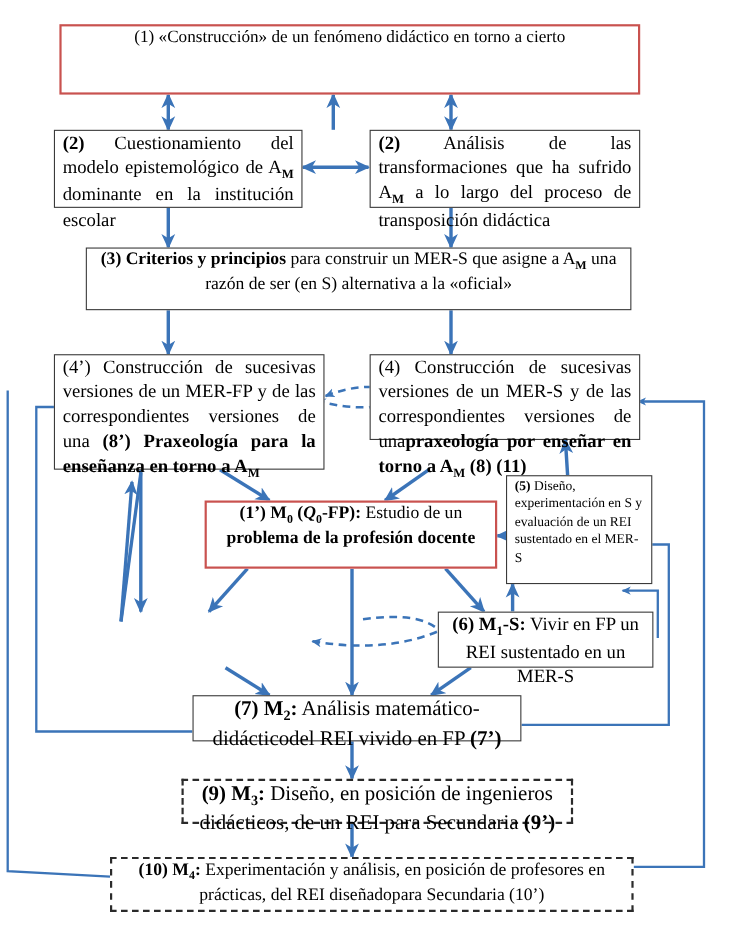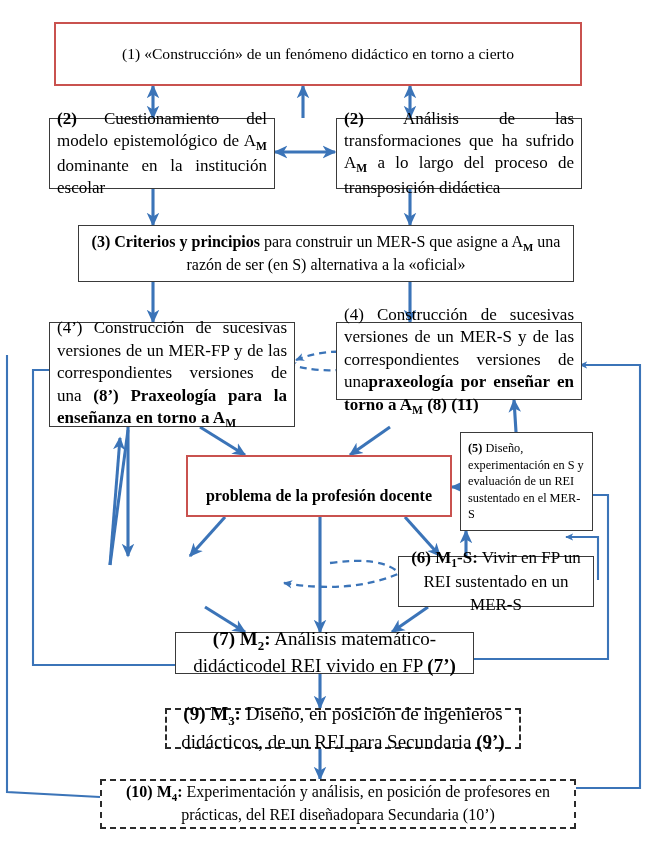--- a/index.html
+++ b/index.html
@@ -1,20 +1,20 @@
 <!DOCTYPE html>
 <html><head>
 <meta charset="utf-8">
 <style>
   html,body{margin:0;padding:0;background:#ffffff;}
   body{font-family:"Liberation Serif","DejaVu Serif",serif;}
   #stage{position:relative;width:666px;height:855px;overflow:hidden;background:#fff;}
   #svg-layer{position:absolute;left:0;top:0;width:666px;height:855px;}
   .box{position:absolute;box-sizing:border-box;background:#ffffff;display:flex;
-       align-items:center;justify-content:center;text-align:center;}
+       justify-content:center;text-align:center;}
   .box .inner{padding:0 7px;width:100%;}
   .solid{border:1.6px solid #3a3a3a;}
   .red{border:2.6px solid #c9524f;}
   .dashed{border:2px dashed #2b2b2b;}
   .just .inner{text-align:justify;text-align-last:left;}
   .b{font-weight:bold;}
   .i{font-style:italic;}
   sub{font-size:.68em;font-weight:bold;}
   .fs14{font-size:16px;line-height:1.26;}
   .fs135{font-size:19px;line-height:1.3;}
@@ -134,21 +134,23 @@
   </div>
 
   <div class="box solid just fs13" style="left:336px;top:322px;width:246px;height:78px;">
     <div class="inner">
       <span>(4)</span><span> Construcción de sucesivas versiones de un MER-S y de las correspondientes versiones de una</span><span class="b">praxeología por enseñar en torno a A</span><sub>M</sub><span class="b"> (8) (11)</span>
     </div>
   </div>
 
   <div class="box red fs14" style="left:186px;top:455px;width:266px;height:62px;">
     <div class="inner">
-      <br>
+      <span>
+        <span class="b">(1’) M</span><sub>0</sub><span class="b"> (</span><span class="b i">Q</span><sub>0</sub><span class="b">-FP):</span><span> Estudio de un </span>
+      </span><br>
       <span class="b">problema de la profesión docente</span>
     </div>
   </div>
 
   <div class="box solid fs125" style="left:460px;top:432px;width:133px;height:99px;justify-content:flex-start;">
     <div class="inner" style="text-align:left;">
       <span class="b">(5)</span><span> Diseño, experimentación en S y evaluación de un REI sustentado en el MER-S</span>
     </div>
   </div>
 

